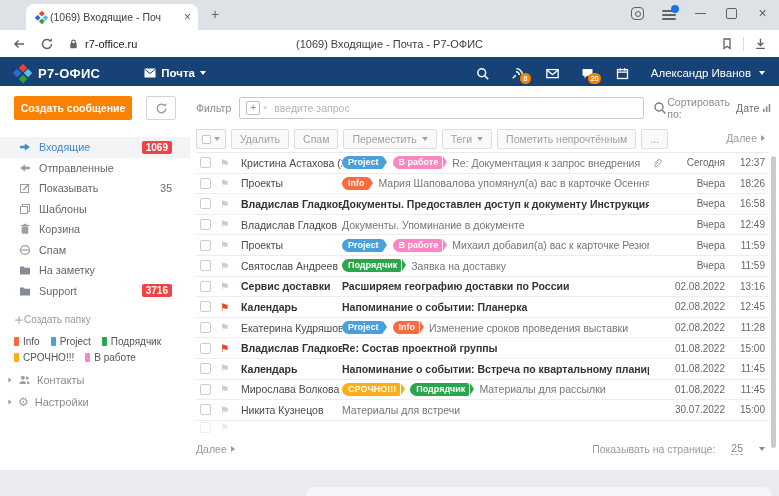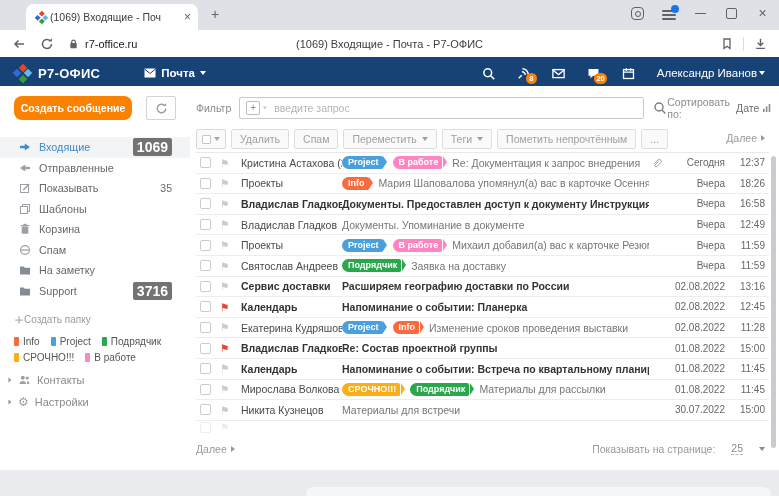--- a/index.html
+++ b/index.html
@@ -36,40 +36,40 @@
   
   .appheader { position:absolute; top:57px; left:0; right:0; height:29px; background:#174276; display:flex; align-items:center; padding:16px 14px; color:#fff; }
   .logo-mark { position:relative; width:17px; height:17px; flex:none; }
   .logo-mark i { position:absolute; width:6px; height:6px; transform:rotate(45deg); }
   .logo-text { font-size:13px; font-weight:bold; letter-spacing:.3px; margin-left:7px; }
   .hdr-menu { display:flex; align-items:center; gap:5px; margin-left:44px; font-size:11.5px; font-weight:600; }
   .hdr-right { margin-left:auto; display:flex; align-items:center; gap:22px; }
   .hico { position:relative; display:flex; align-items:center; }
   .hbadge { position:absolute; right:-7px; bottom:-4px; background:#fb8200; color:#fff; font-size:7.5px; font-weight:bold;
             min-width:11px; height:11px; line-height:11px; text-align:center; border-radius:6px; padding:0 2px; }
-  .user { display:flex; align-items:center; gap:2px; font-size:11.5px; }
+  .user { display:flex; align-items:center; gap:8px; font-size:11.5px; }
   .car { display:inline-block; width:0; height:0; border-left:3.5px solid transparent; border-right:3.5px solid transparent; border-top:4px solid currentColor; }
   .tri-r { display:inline-block; width:0; height:0; border-top:3.5px solid transparent; border-bottom:3.5px solid transparent; border-left:4.5px solid currentColor; }
 
   
   .appbody { position:absolute; top:86px; left:0; right:0; height:384px; background:#fff; }
   .bottomstrip { position:absolute; top:470px; left:0; right:0; height:26px; background:#e9ebee; }
   .taskbar-peek { position:absolute; left:306px; right:8px; bottom:0; height:9px; background:#f5f6f8; border-radius:8px 8px 0 0; }
 
   
   .sidebar { position:absolute; left:0; top:0; width:190px; height:100%; }
   .compose-btn { position:absolute; left:14px; top:10px; width:118px; height:24px; background:#fb8200; color:#fff;
-                 font-size:10.5px; font-weight:bold; border:none; border-radius:8px; }
+                 font-size:10.5px; font-weight:bold; border:none; border-radius:2px; }
   .refresh-btn { position:absolute; left:146px; top:10px; width:30px; height:24px; background:#fff; border:1px solid #d4d4d4; border-radius:2px;
                  display:flex; align-items:center; justify-content:center; }
   .folders { position:absolute; left:0; top:51px; width:190px; }
   .folder { display:flex; align-items:center; height:20.5px; padding:0 18px; font-size:10.8px; color:#676767; cursor:default; }
   .folder.active { background:#f3f4f6; color:#3d88c8; }
   .fic { width:13px; height:13px; margin-right:8px; flex:none; display:flex; align-items:center; justify-content:center; }
-  .fbadge { margin-left:auto; background:#737373; color:#fff; font-size:14px; font-weight:bold; border-radius:2px; padding:1px 4px; }
+  .fbadge { margin-left:auto; background:#ef4444; color:#fff; font-size:10px; font-weight:bold; border-radius:2px; padding:1px 4px; }
   .fcount { margin-left:auto; color:#6b6b6b; font-size:10.5px; }
   .create-folder { position:absolute; left:14px; top:228px; display:flex; align-items:center; gap:0; font-size:10px; color:#9b9b9b; }
   .side-tags { position:absolute; left:14px; top:250px; width:166px; display:flex; flex-wrap:wrap; column-gap:11px; row-gap:5px; }
   .stag { display:flex; align-items:center; gap:4px; font-size:10px; color:#555; }
   .stag i { width:5px; height:9px; border-radius:1px; }
   .side-link { position:absolute; left:8px; display:flex; align-items:center; gap:6px; font-size:11px; color:#8a8a8a; }
   .side-link .tri-r { color:#9a9a9a; transform:scale(.8); }
 
   
   .main { position:absolute; left:190px; top:0; right:0; height:100%; }

